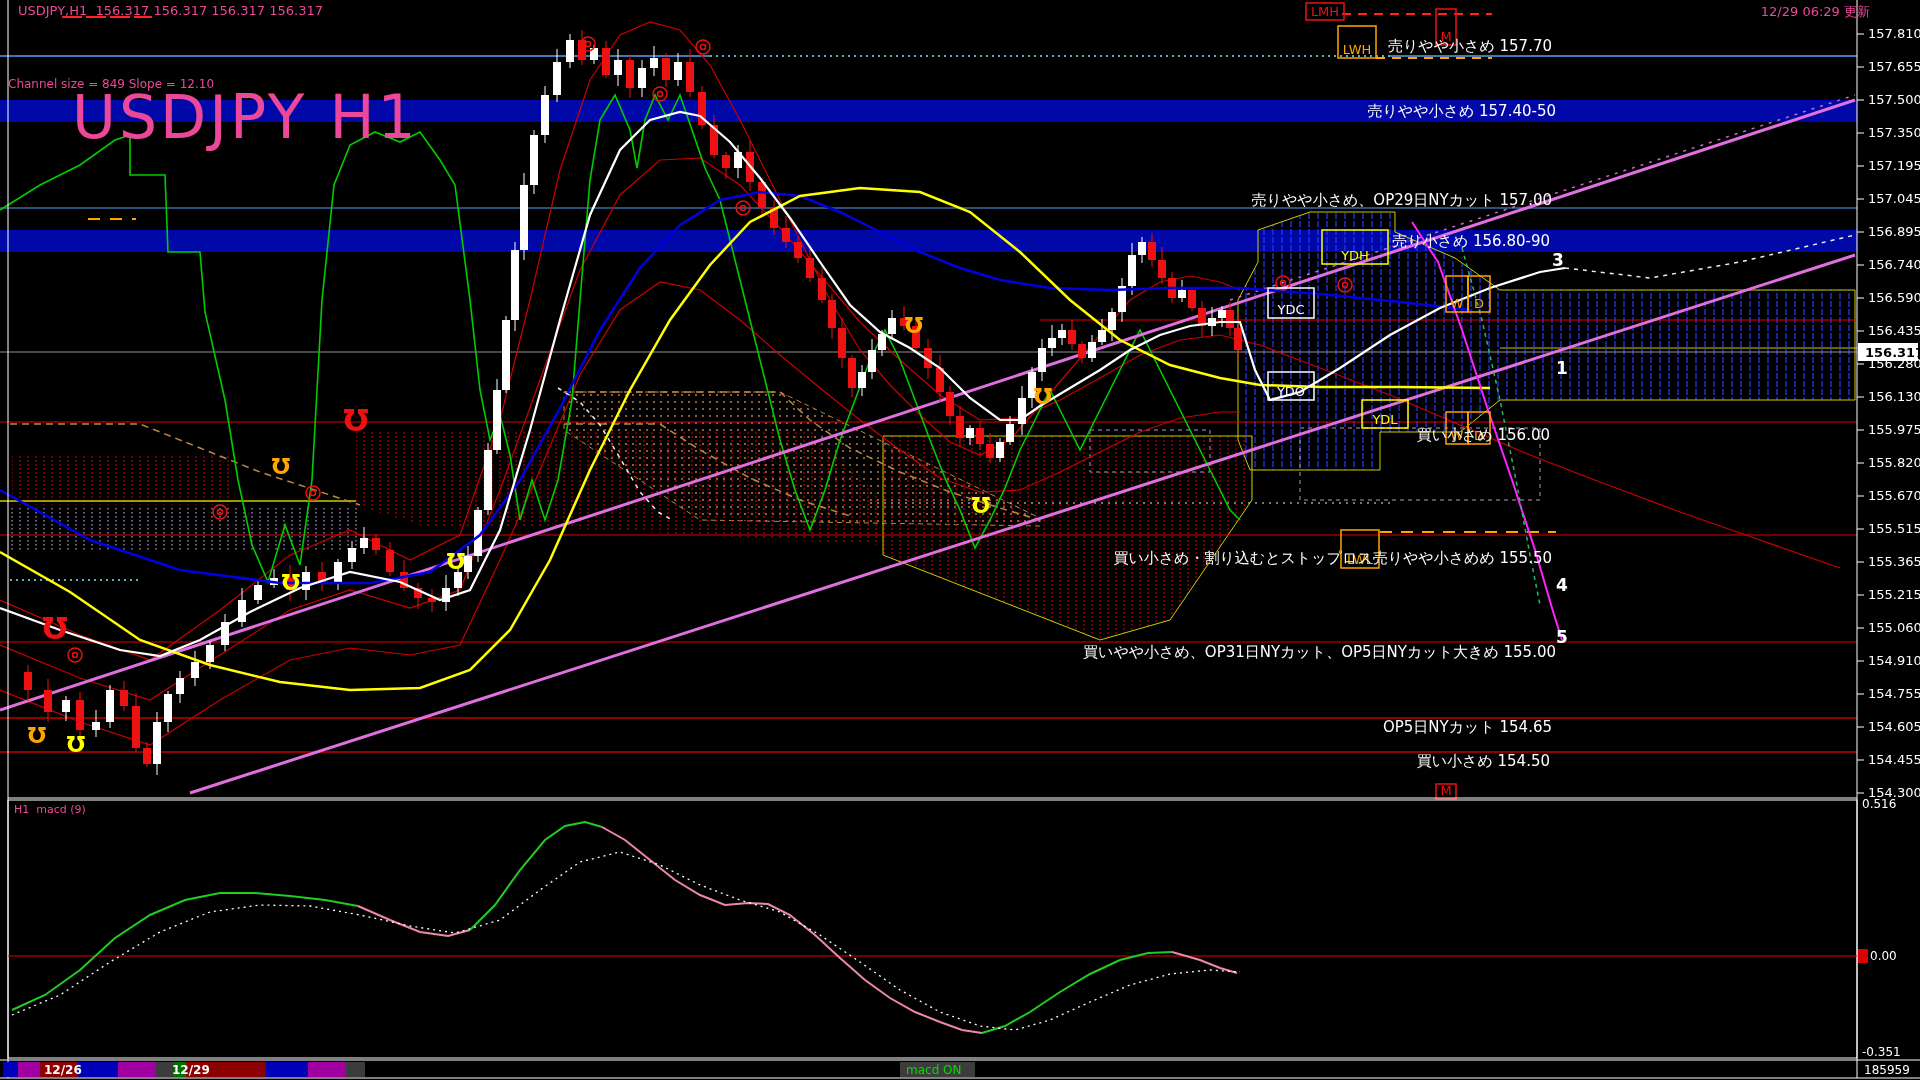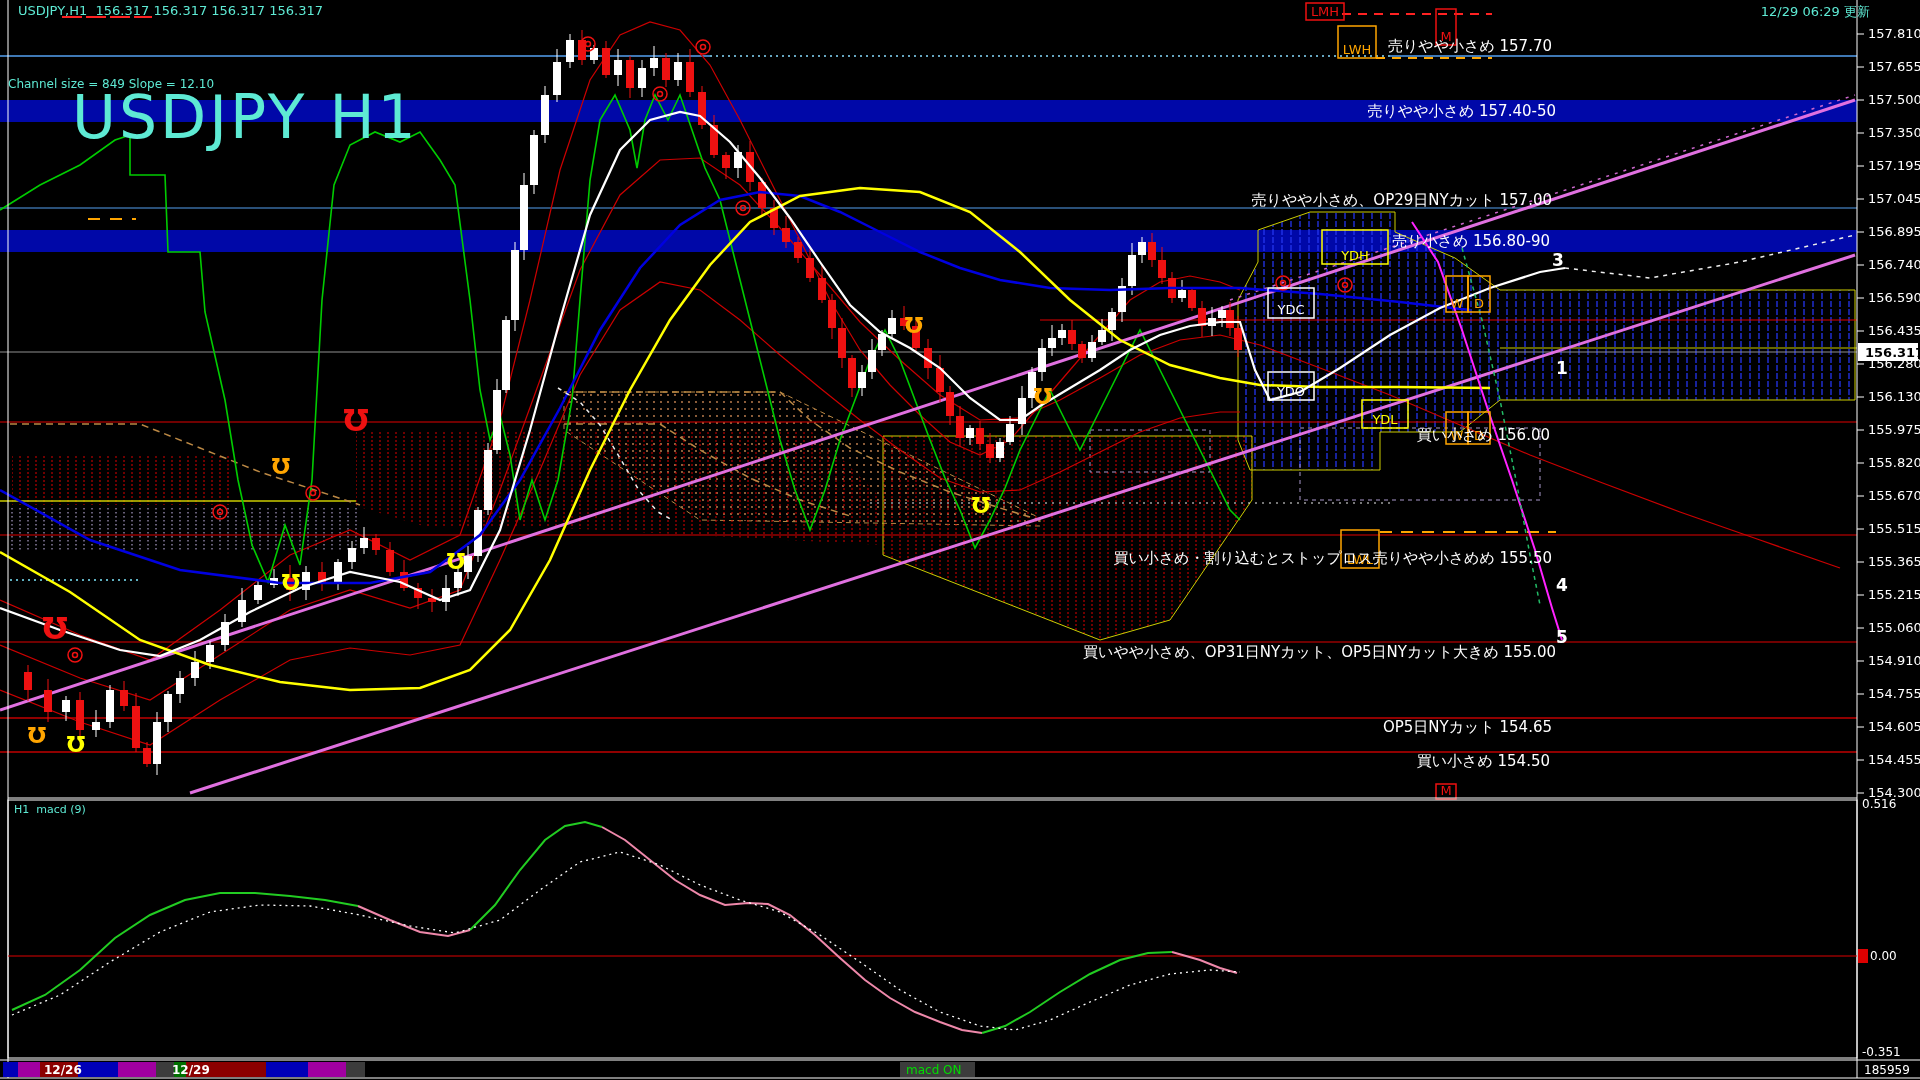--- a/index.html
+++ b/index.html
@@ -1,19 +1,19 @@
 <!DOCTYPE html>
 <html><head>
 <meta charset="utf-8">
 <style>
   html,body{margin:0;padding:0;background:#000;}
   #stage{position:relative;width:1920px;height:1080px;background:#000;overflow:hidden;
          font-family:"DejaVu Sans","Liberation Sans",sans-serif;}
   #chart{position:absolute;left:0;top:0;}
-  .txt{position:absolute;color:#5eead4;white-space:pre;text-align:right;}
+  .txt{position:absolute;color:#ec4899;white-space:pre;text-align:right;}
   .hdr{left:18px;top:3px;font-size:13px;}
   .chtxt{left:8px;top:77px;font-size:12px;}
   .bigtitle{left:72px;top:82px;font-size:60px;letter-spacing:3px;}
   .upd{right:50px;top:3px;font-size:13px;}
   .macdlbl{left:14px;top:803px;font-size:11px;}
 </style>
 </head>
 <body>
 
 <div id="stage">

